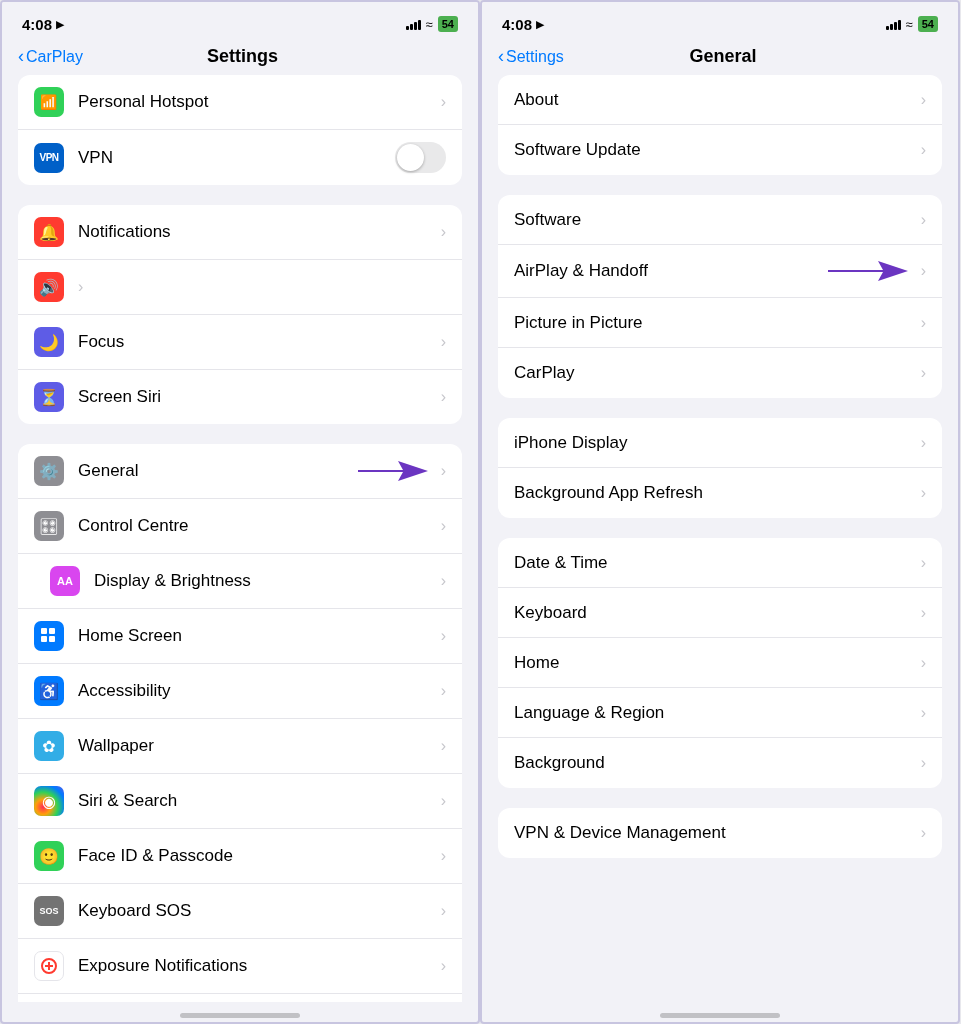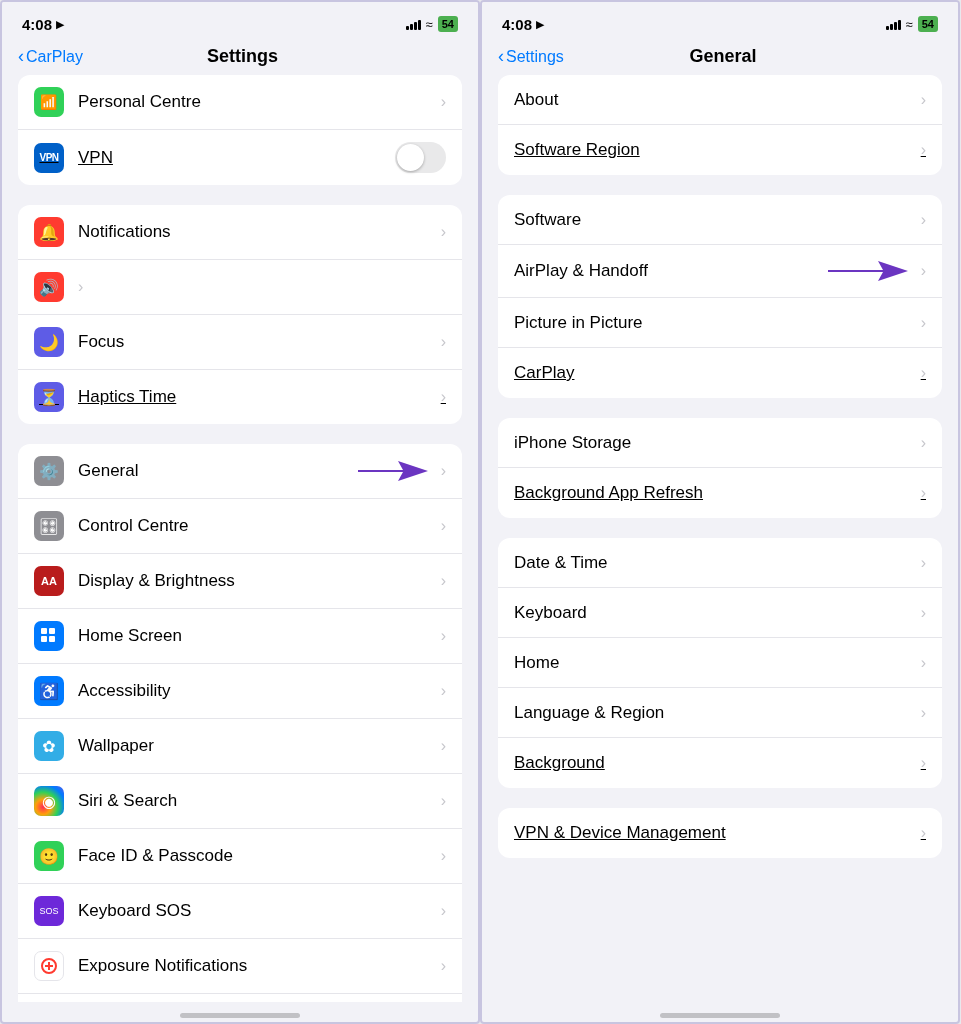--- a/index.html
+++ b/index.html
@@ -116,21 +116,20 @@
       display: flex;
       align-items: center;
       padding: 12px 16px;
       border-bottom: 0.5px solid #e5e5ea;
       min-height: 50px;
       position: relative;
     }
 
     .settings-row:last-child {
       border-bottom: none;
-      text-decoration: underline;
     }
 
     .row-icon {
       width: 30px;
       height: 30px;
       border-radius: 7px;
       display: flex;
       align-items: center;
       justify-content: center;
       margin-right: 14px;
@@ -223,21 +222,21 @@
     <div style="width:60px;"></div>
   </div>
 
   <div class="settings-content">
 
     <div class="settings-group">
       <div class="settings-row">
         <div class="row-icon" style="background:#30d158;">
           <span style="font-size:14px; color:#fff;">📶</span>
         </div>
-        <span class="row-label">Personal Centre</span>
+        <span class="row-label">Personal Hotspot</span>
         <span class="row-chevron">›</span>
       </div>
       <div class="settings-row">
         <div class="row-icon" style="background:#0060c8;font-size:10px;font-weight:700;letter-spacing:-0.5px;">VPN</div>
         <span class="row-label">VPN</span>
         <div class="row-toggle">
           <div class="row-toggle-knob"></div>
         </div>
       </div>
     </div>
@@ -260,21 +259,21 @@
         <div class="row-icon" style="background:#5e5ce6;">
           <span style="font-size:16px;">🌙</span>
         </div>
         <span class="row-label">Focus</span>
         <span class="row-chevron">›</span>
       </div>
       <div class="settings-row">
         <div class="row-icon" style="background:#5e5ce6;">
           <span style="font-size:16px;">⏳</span>
         </div>
-        <span class="row-label">Haptics Time</span>
+        <span class="row-label">Screen Siri</span>
         <span class="row-chevron">›</span>
       </div>
     </div>
 
     <div class="settings-group">
 
       <div class="settings-row" style="position:relative;">
         <div class="row-icon" style="background:#8e8e93;">
           <span style="font-size:16px;">⚙️</span>
         </div>
@@ -286,21 +285,21 @@
         <span class="row-chevron">›</span>
       </div>
       <div class="settings-row">
         <div class="row-icon" style="background:#8e8e93;">
           <span style="font-size:16px;">🎛</span>
         </div>
         <span class="row-label">Control Centre</span>
         <span class="row-chevron">›</span>
       </div>
       <div class="settings-row">
-        <div class="row-icon" style="background:#b91c1c;font-size:11px;font-weight:700;">AA</div>
+        <div class="row-icon" style="background:#d946ef;font-size:11px;font-weight:700;margin-left:16px;">AA</div>
         <span class="row-label">Display &amp; Brightness</span>
         <span class="row-chevron">›</span>
       </div>
       <div class="settings-row">
         <div class="row-icon" style="background:#007aff;">
           <svg width="18" height="18" viewBox="0 0 18 18">
             <rect x="1" y="1" width="6" height="6" rx="1" fill="white"></rect>
             <rect x="9" y="1" width="6" height="6" rx="1" fill="white"></rect>
             <rect x="1" y="9" width="6" height="6" rx="1" fill="white"></rect>
             <rect x="9" y="9" width="6" height="6" rx="1" fill="white"></rect>
@@ -331,21 +330,21 @@
         <span class="row-chevron">›</span>
       </div>
       <div class="settings-row">
         <div class="row-icon" style="background:#30d158;">
           <span style="font-size:16px;">🙂</span>
         </div>
         <span class="row-label">Face ID &amp; Passcode</span>
         <span class="row-chevron">›</span>
       </div>
       <div class="settings-row">
-        <div class="row-icon" style="background:#6d28d9;font-size:9px;font-weight:400;">SOS</div>
+        <div class="row-icon" style="background:#737373;font-size:9px;font-weight:700;">SOS</div>
         <span class="row-label">Keyboard SOS</span>
         <span class="row-chevron">›</span>
       </div>
       <div class="settings-row">
         <div class="row-icon" style="background:#fff;border:1px solid #e5e5ea;">
           <svg width="18" height="18" viewBox="0 0 18 18">
             <circle cx="9" cy="9" r="7" stroke="#ff3b30" stroke-width="2" fill="none"></circle>
             <line x1="9" y1="5" x2="9" y2="13" stroke="#ff3b30" stroke-width="2"></line>
             <line x1="5" y1="9" x2="13" y2="9" stroke="#ff3b30" stroke-width="2"></line>
           </svg>
@@ -395,21 +394,21 @@
   </div>
 
   <div class="settings-content">
 
     <div class="settings-group">
       <div class="settings-row">
         <span class="row-label">About</span>
         <span class="row-chevron">›</span>
       </div>
       <div class="settings-row">
-        <span class="row-label">Software Region</span>
+        <span class="row-label">Software Update</span>
         <span class="row-chevron">›</span>
       </div>
     </div>
 
     <div class="settings-group">
       <div class="settings-row">
         <span class="row-label">Software</span>
         <span class="row-chevron">›</span>
       </div>
 
@@ -425,21 +424,21 @@
         <span class="row-chevron">›</span>
       </div>
       <div class="settings-row">
         <span class="row-label">CarPlay</span>
         <span class="row-chevron">›</span>
       </div>
     </div>
 
     <div class="settings-group">
       <div class="settings-row">
-        <span class="row-label">iPhone Storage</span>
+        <span class="row-label">iPhone Display</span>
         <span class="row-chevron">›</span>
       </div>
       <div class="settings-row">
         <span class="row-label">Background App Refresh</span>
         <span class="row-chevron">›</span>
       </div>
     </div>
 
     <div class="settings-group">
       <div class="settings-row">

